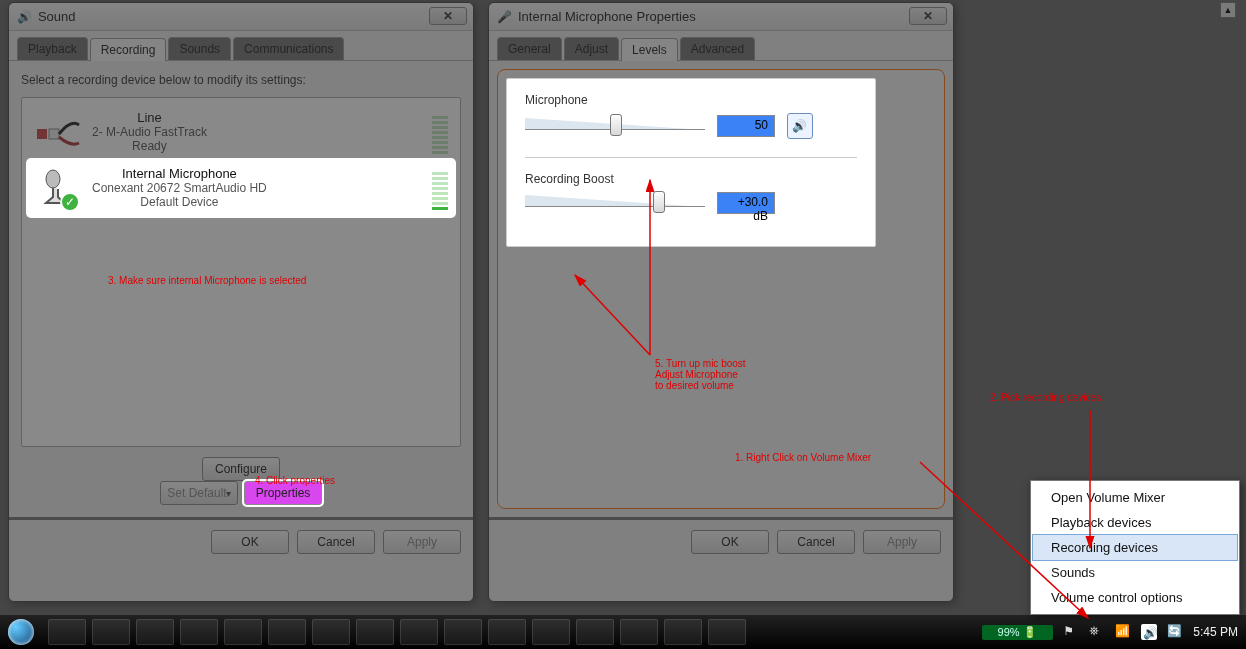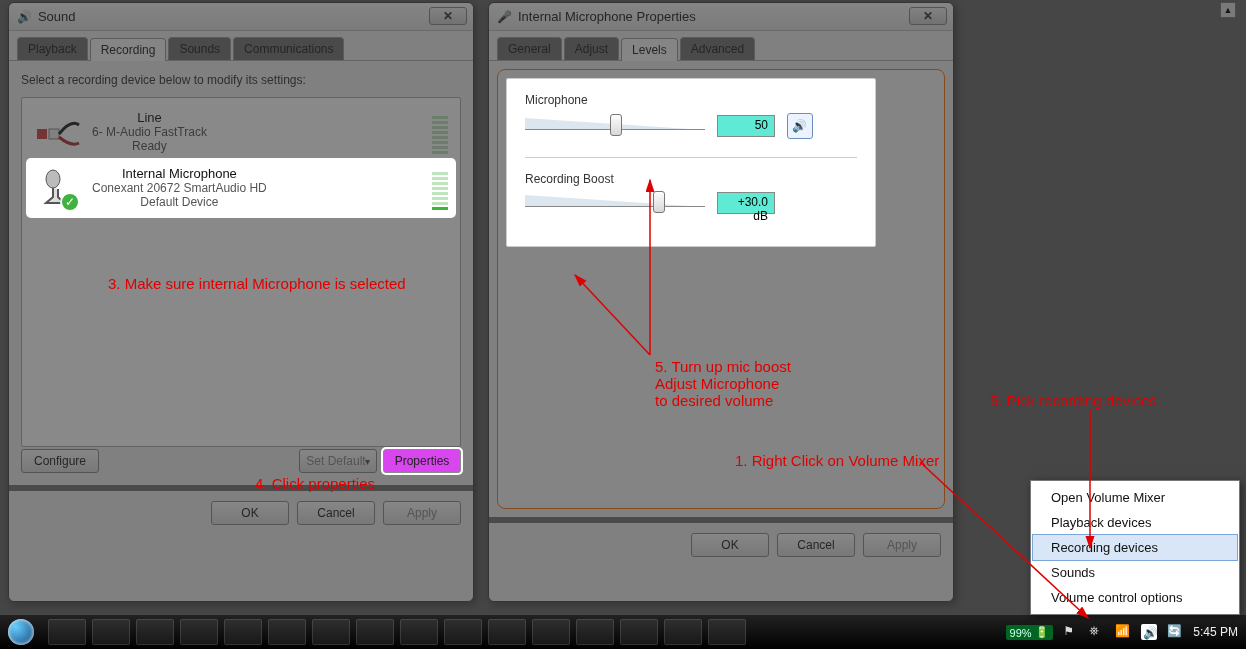--- a/index.html
+++ b/index.html
@@ -11,67 +11,67 @@
   .win { position:absolute; background:#ececec; border:1px solid #444; box-shadow:2px 2px 10px rgba(0,0,0,0.4); border-radius:6px; }
   .win-titlebar { height:28px; display:flex; align-items:center; padding:0 8px; border-bottom:1px solid #bbb; background:linear-gradient(#f6f6f6,#dedede); border-radius:6px 6px 0 0; position:relative;}
   .win-title { font-size:13px; color:#222; margin-left:6px; }
   .win-close { position:absolute; right:6px; top:4px; width:38px; height:18px; border:1px solid #888; border-radius:3px; display:flex; align-items:center; justify-content:center; background:linear-gradient(#eee,#ccc); color:#333; font-weight:bold; }
   .tabstrip { display:flex; padding:6px 8px 0 8px; border-bottom:1px solid #aaa; }
   .tab { padding:4px 10px; border:1px solid #999; border-bottom:none; margin-right:2px; background:#737373; font-size:12px; border-radius:4px 4px 0 0; color:#222;}
   .tab.active { background:#f7f7f7; position:relative; top:1px; }
   .win-body { padding:12px; }
   .btn { display:inline-flex; align-items:center; justify-content:center; min-width:78px; height:24px; border:1px solid #8a8a8a; border-radius:3px; background:linear-gradient(#f9f9f9,#d9d9d9); font-size:12px; color:#222; }
   .btn.disabled { color:#8a8a8a; }
-  .btn-row { display:flex; gap:8px; justify-content:flex-end; padding:10px 12px; border-top:6px solid #737373; }
+  .btn-row { display:flex; gap:8px; justify-content:flex-end; padding:10px 12px; border-top:3px solid #737373; }
   .sec-label { color:#333; font-size:12px; }
 
   
   .device-list { border:1px solid #aaa; height:350px; background:#fff; margin-top:10px; padding:6px; border-radius:2px;}
   .device { display:flex; padding:6px; gap:10px; align-items:flex-start; border-radius:3px;}
   .device .ic { width:48px; height:44px; display:flex; align-items:center; justify-content:center; }
   .device .txt .name { font-size:13px; color:#111; }
   .device .txt .sub { font-size:12px; color:#555; }
   .device .meter { margin-left:auto; width:16px; height:44px; display:flex; flex-direction:column-reverse; gap:2px;}
   .device .meter i { display:block; height:3px; background:#bfe5bf; }
   .device.sel .meter i.on { background:#3fb23f; }
-  .sound-btns { display:flex; justify-content:space-between; align-items:center; margin-top:2px;}
+  .sound-btns { display:flex; justify-content:center; align-items:center; margin-top:10px;flex-direction:column;}
   .btn.dd { position:relative; padding-right:4px;}
   .btn.dd::after { content:"▾"; position:absolute; right:6px; font-size:10px; color:#555;}
 
   
   .levels-panel { background:#fff; padding:14px 18px; border:1px solid #ccc; border-radius:2px; margin:8px; width:370px;}
   .slider-row { margin:6px 0 18px 0; display:flex; align-items:center; gap:12px;}
   .slider-track { position:relative; flex:0 0 180px; height:20px; }
   .tri { position:absolute; left:0; right:0; bottom:6px; height:0; border-bottom:12px solid #dce6ef; border-left:180px solid transparent; transform:scaleX(-1);}
   .baseline { position:absolute; bottom:6px; left:0; right:0; height:1px; background:#888;}
   .thumb { position:absolute; top:-2px; width:12px; height:22px; background:linear-gradient(#fdfdfd,#d8d8d8); border:1px solid #777; border-radius:3px;}
-  .valbox { width:58px; height:22px; border:1px solid #888; background:#5eead4; text-align:right; padding:2px 6px; font-size:12px;}
+  .valbox { width:58px; height:22px; border:1px solid #888; background:#3b82f6; text-align:right; padding:2px 6px; font-size:12px;}
   .spk-btn { width:26px; height:26px; border:1px solid #6a8fbf; border-radius:3px; background:#eaf3ff; display:flex; align-items:center; justify-content:center; color:#1a5fbf;}
   .divider { height:1px; background:#ccc; margin:6px 0 14px 0; }
   .prop-body-wrap { border:1px solid #f97316; margin:8px; border-radius:8px; background:#f4f4f4; min-height:440px;}
 
   
   .ctx { position:absolute; background:#fff; border:1px solid #777; box-shadow:2px 2px 8px rgba(0,0,0,0.5); padding:4px 2px; font-size:13px;}
   .ctx-item { padding:5px 18px; white-space:nowrap; color:#111;}
   .ctx-item.hl { background:#d8e6f7; outline:1px solid #7aa7d9;}
 
   
   .taskbar { position:absolute; left:0; right:0; bottom:0; height:34px; background:linear-gradient(#222,#000); display:flex; align-items:center; }
   .start { width:42px; height:34px; display:flex; align-items:center; justify-content:center;}
   .start-orb { width:26px; height:26px; border-radius:50%; background:radial-gradient(circle at 30% 30%, #6cf, #147); box-shadow:inset 0 0 4px #fff;}
   .tb-icons { display:flex; gap:6px; margin-left:6px;}
   .tb-ic { width:38px; height:26px; background:rgba(255,255,255,0.08); border:1px solid rgba(255,255,255,0.12); border-radius:2px;}
   .tray { margin-left:auto; display:flex; align-items:center; gap:10px; padding:0 8px; color:#ddd; font-size:12px;}
-  .battery { display:flex; align-items:flex-end; gap:4px; background:#062; color:#cfe; padding:1px 4px; border-radius:2px; font-size:11px;}
+  .battery { display:flex; align-items:center; gap:4px; background:#062; color:#cfe; padding:1px 16px; border-radius:2px; font-size:11px;}
   .tray-ic { width:16px; height:16px; display:inline-block; position:relative;}
   .vol-hl { background:#fff; padding:2px; border-radius:2px;}
   .clock { font-size:12px; color:#eee; }
 
   
-  .anno { position:absolute; color:#e00000; font-size:15px; font-weight:500; white-space:pre; z-index:60;}
+  .anno { position:absolute; color:#e00000; font-size:10px; font-weight:500; white-space:pre; z-index:60;}
   svg.arrows { position:absolute; inset:0; width:1246px; height:649px; pointer-events:none; z-index:55;}
 
   
   .mic-ic svg { width:40px; height:40px; }
   .line-ic svg { width:46px; height:34px; }
   .check-badge { position:absolute; bottom:-2px; right:-2px; width:20px; height:20px; border-radius:50%; background:#3fb23f; border:2px solid #fff; display:flex; align-items:center; justify-content:center; color:#fff; font-size:12px;}
   .ic-wrap { position:relative; }
 
   .scroll-hint { position:absolute; right:6px; top:2px; width:16px; height:16px; border:1px solid #777; background:#ddd; display:flex; align-items:center; justify-content:center; font-size:9px;}
 </style>
@@ -100,21 +100,21 @@
         <div class="ic line-ic">
           <svg viewBox="0 0 46 34">
               <rect x="2" y="14" width="10" height="10" fill="#c44"></rect>
               <rect x="14" y="14" width="10" height="10" fill="#eee" stroke="#888"></rect>
               <path d="M24 19 Q36 4 44 10" stroke="#222" stroke-width="3" fill="none"></path>
               <path d="M24 22 Q36 32 44 28" stroke="#a33" stroke-width="3" fill="none"></path>
             </svg>
         </div>
         <div class="txt">
           <div class="name">Line</div>
-          <div class="sub">6- M-Audio FastTrack</div>
+          <div class="sub">2- M-Audio FastTrack</div>
           <div class="sub">Ready</div>
         </div>
         <div class="meter">
             <i></i>
             <i></i>
             <i></i>
             <i></i>
             <i></i>
             <i></i>
             <i></i>
@@ -261,18 +261,18 @@
 
   <line x1="920" y1="462" x2="1088" y2="618" stroke="#e00000" stroke-width="1.5" marker-end="url(#ah)"></line>
 
   <line x1="1090" y1="410" x2="1090" y2="548" stroke="#e00000" stroke-width="1.5" marker-end="url(#ah)"></line>
 
   <line x1="650" y1="355" x2="650" y2="180" stroke="#e00000" stroke-width="1.5" marker-end="url(#ah)"></line>
   <line x1="650" y1="355" x2="575" y2="275" stroke="#e00000" stroke-width="1.5" marker-end="url(#ah)"></line>
 </svg>
 
 <div class="anno" style="left:735px; top:452px;">1. Right Click on Volume Mixer</div>
-<div class="anno" style="left:990px; top:392px;">5. Pick recording devices</div>
+<div class="anno" style="left:990px; top:392px;">2. Pick recording devices</div>
 <div class="anno" style="left:108px; top:275px;">3. Make sure internal Microphone is selected</div>
 <div class="anno" style="left:255px; top:475px;">4. Click properties</div>
 <div class="anno" style="left:655px; top:358px;">5. Turn up mic boost
 Adjust Microphone
 to desired volume</div>
 
 </body></html>

